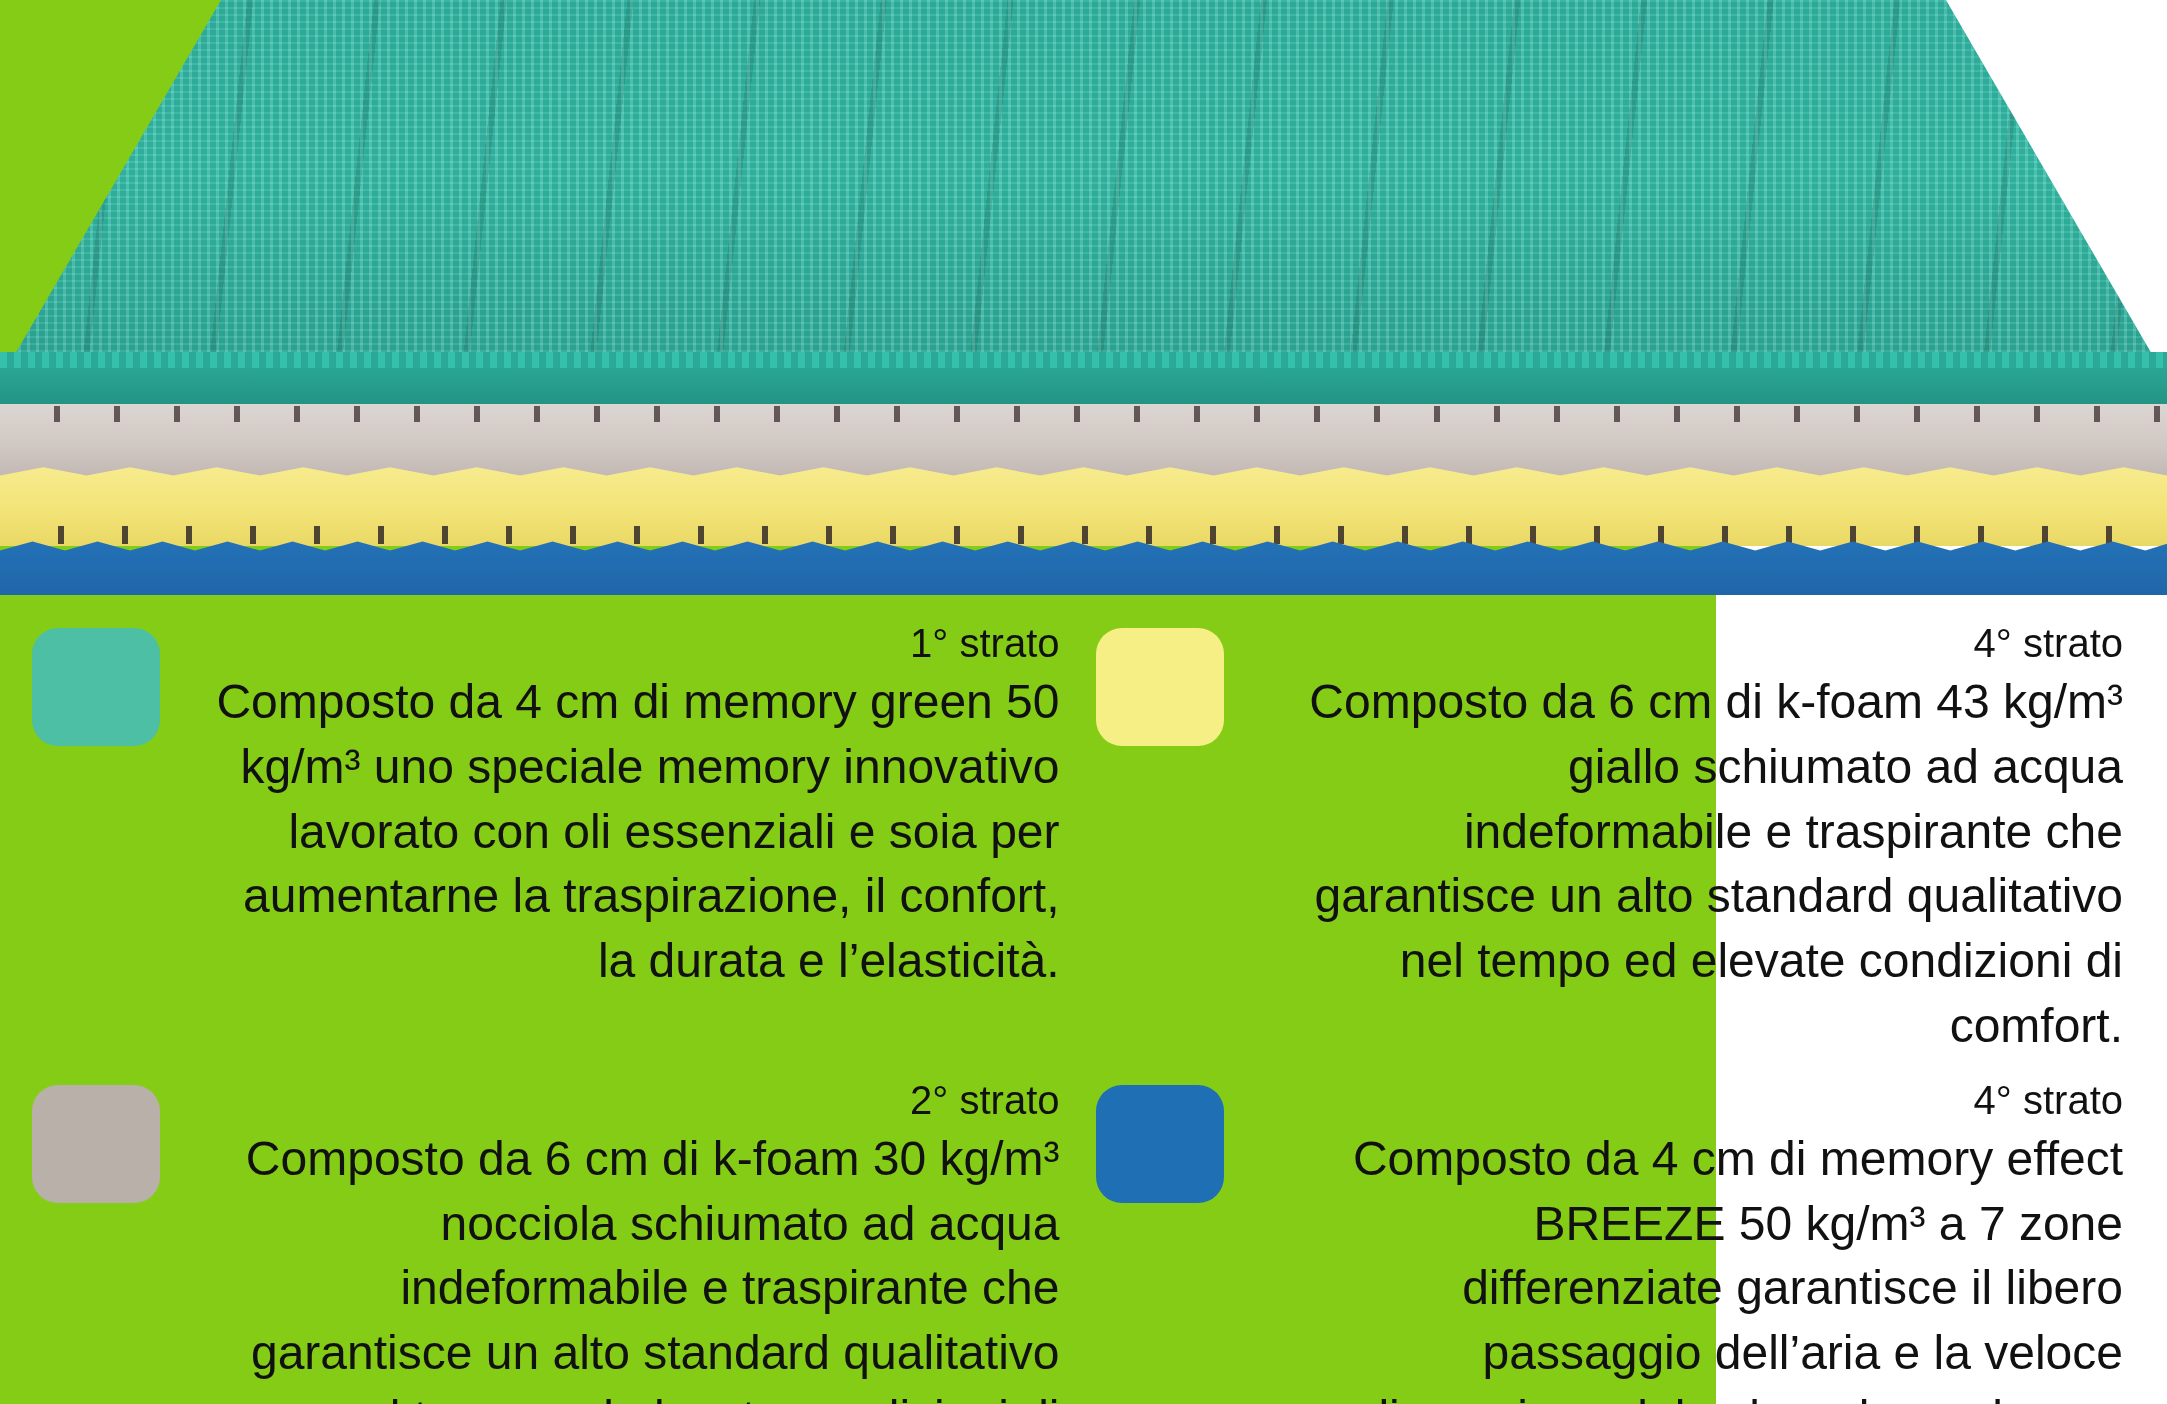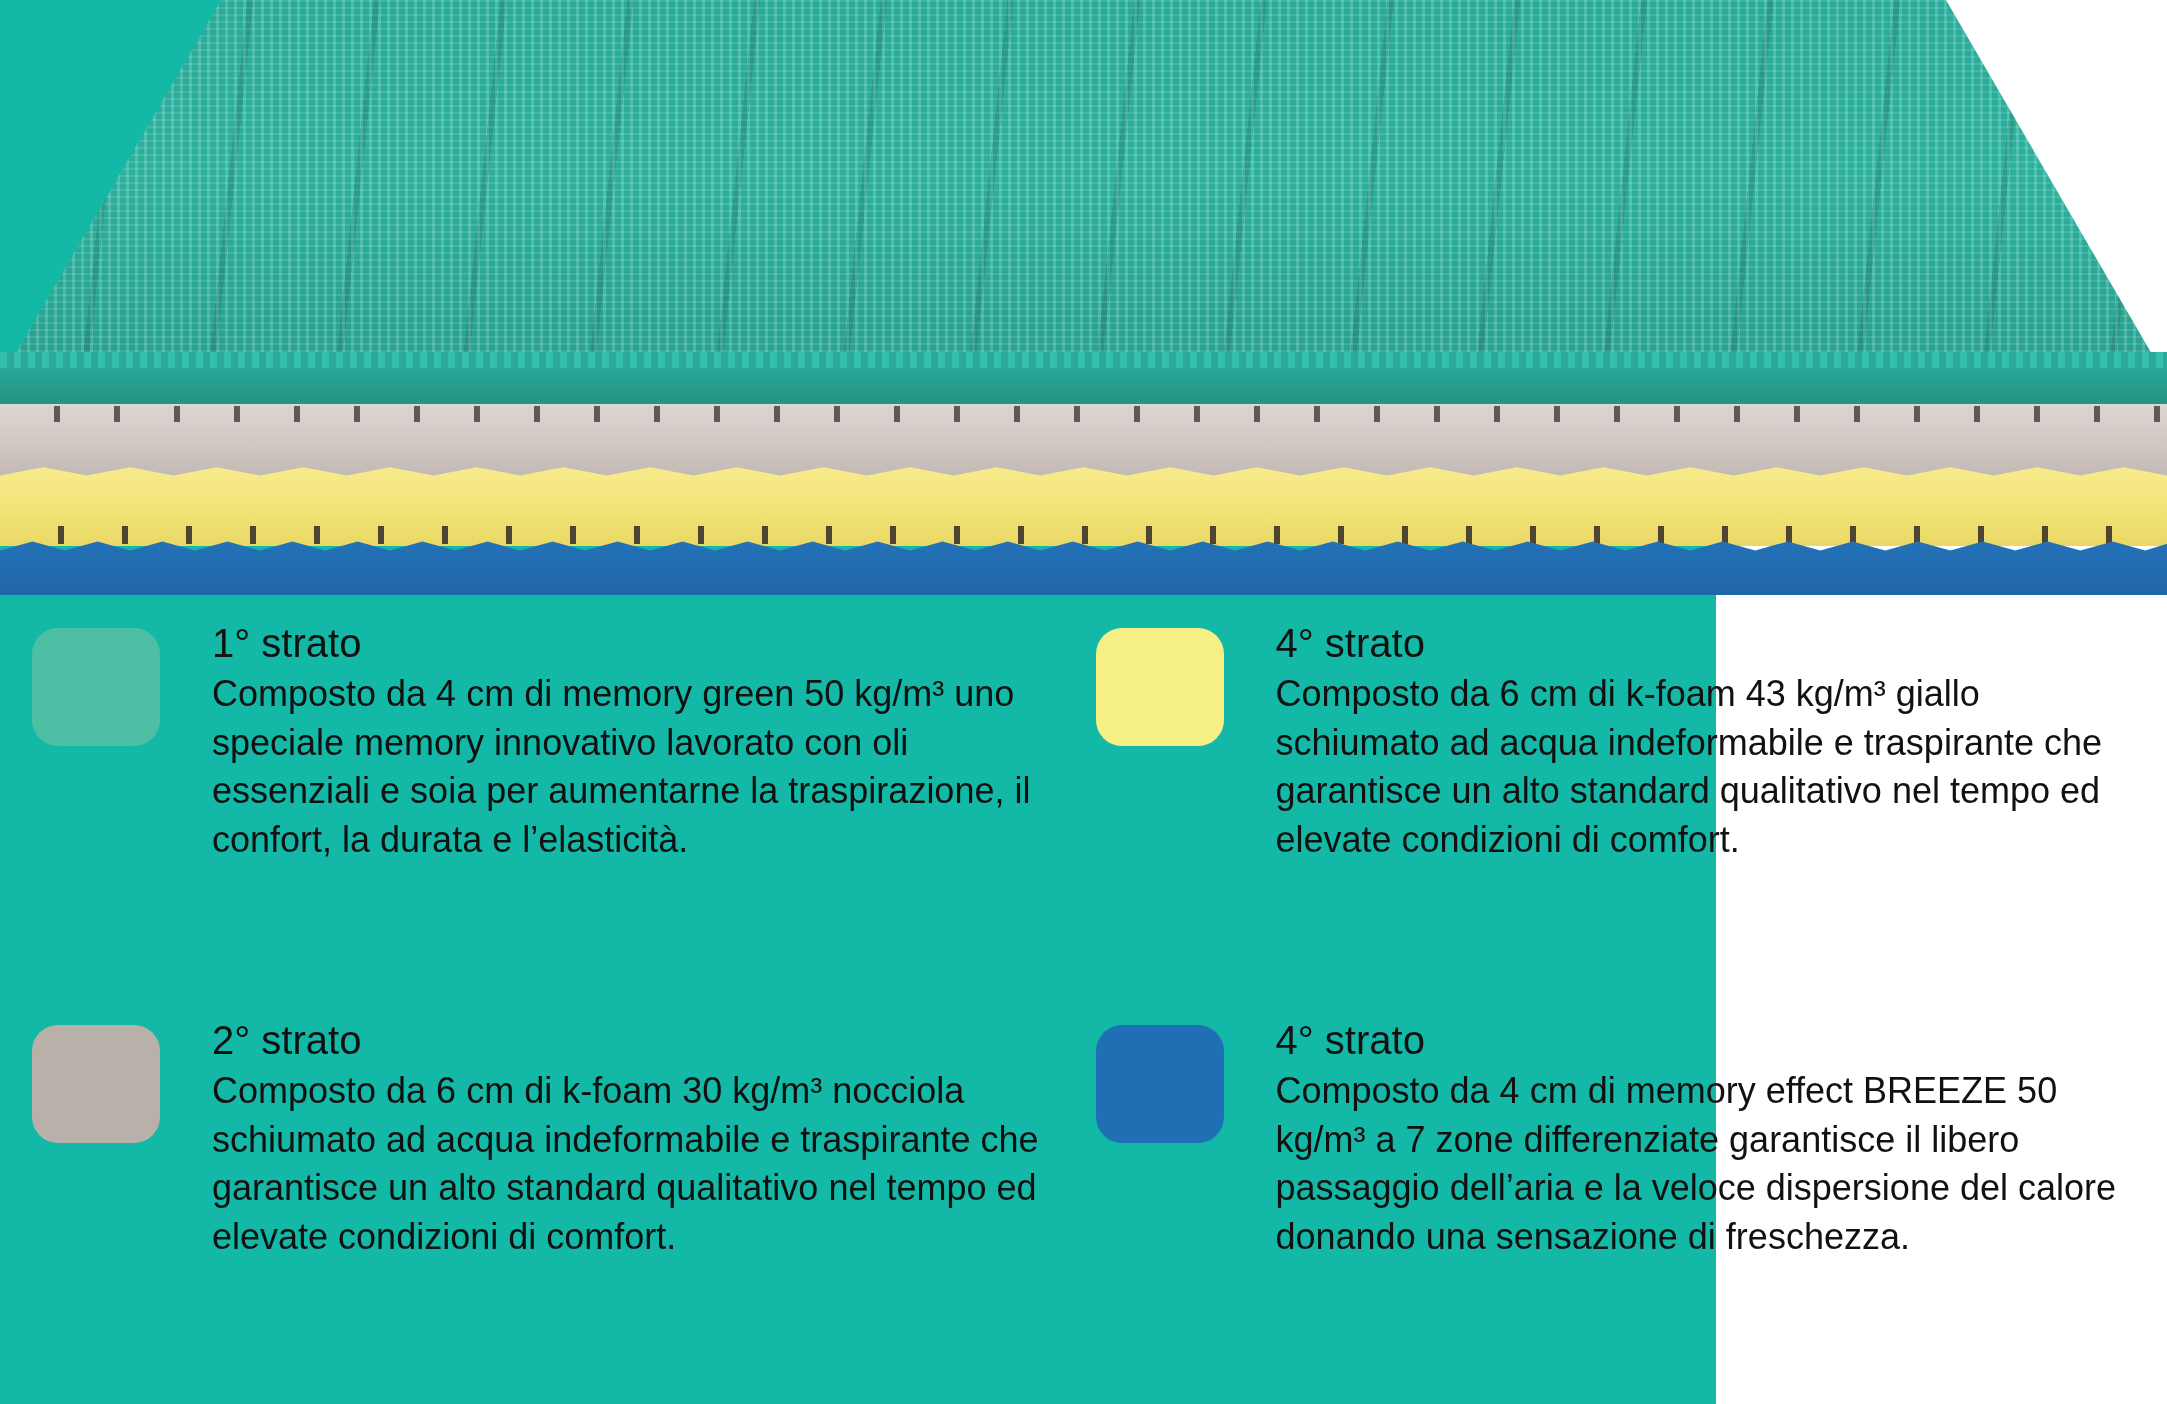--- a/index.html
+++ b/index.html
@@ -11,21 +11,22 @@
     width: 2167px;
     height: 1404px;
     font-family: "Liberation Sans", sans-serif;
     overflow: hidden;
   }
 
   .page {
     position: relative;
     width: 1716px;
     height: 1404px;
-    background: #14b8a6;
+    background: #84cc16;
+    text-align: right;
   }
 
   
   .mattress-figure {
     position: absolute;
     left: 0;
     top: 0;
     width: 2167px;
     height: 595px;
     overflow: hidden;
@@ -206,21 +207,21 @@
 
   .legend-title {
     font-size: 40px;
     line-height: 1.25;
     color: #111111;
     margin: 0 0 2px 0;
     font-weight: 400;
   }
 
   .legend-desc {
-    font-size: 36px;
+    font-size: 48px;
     line-height: 1.35;
     color: #111111;
     margin: 0;
     font-weight: 400;
   }
 </style>
 </head>
 <body>
 
 <div class="page">

